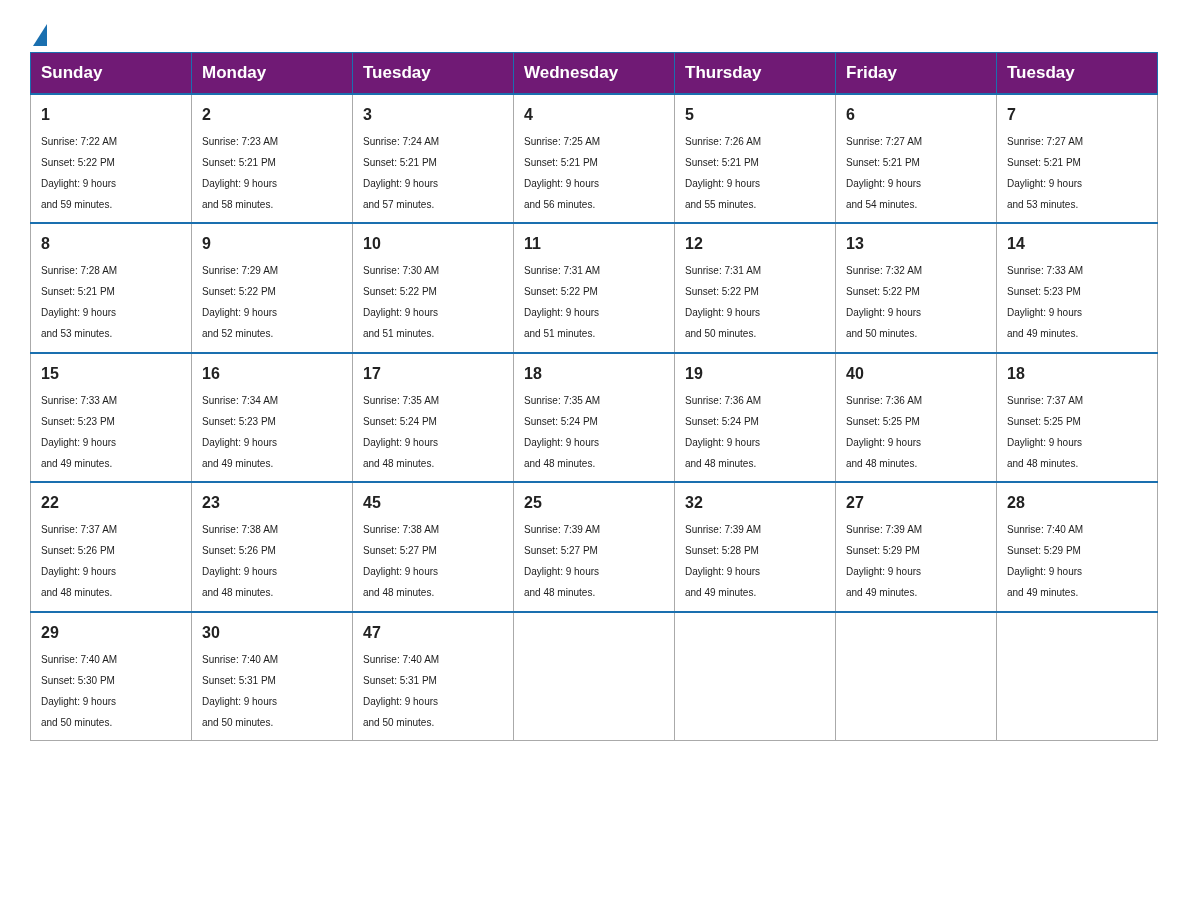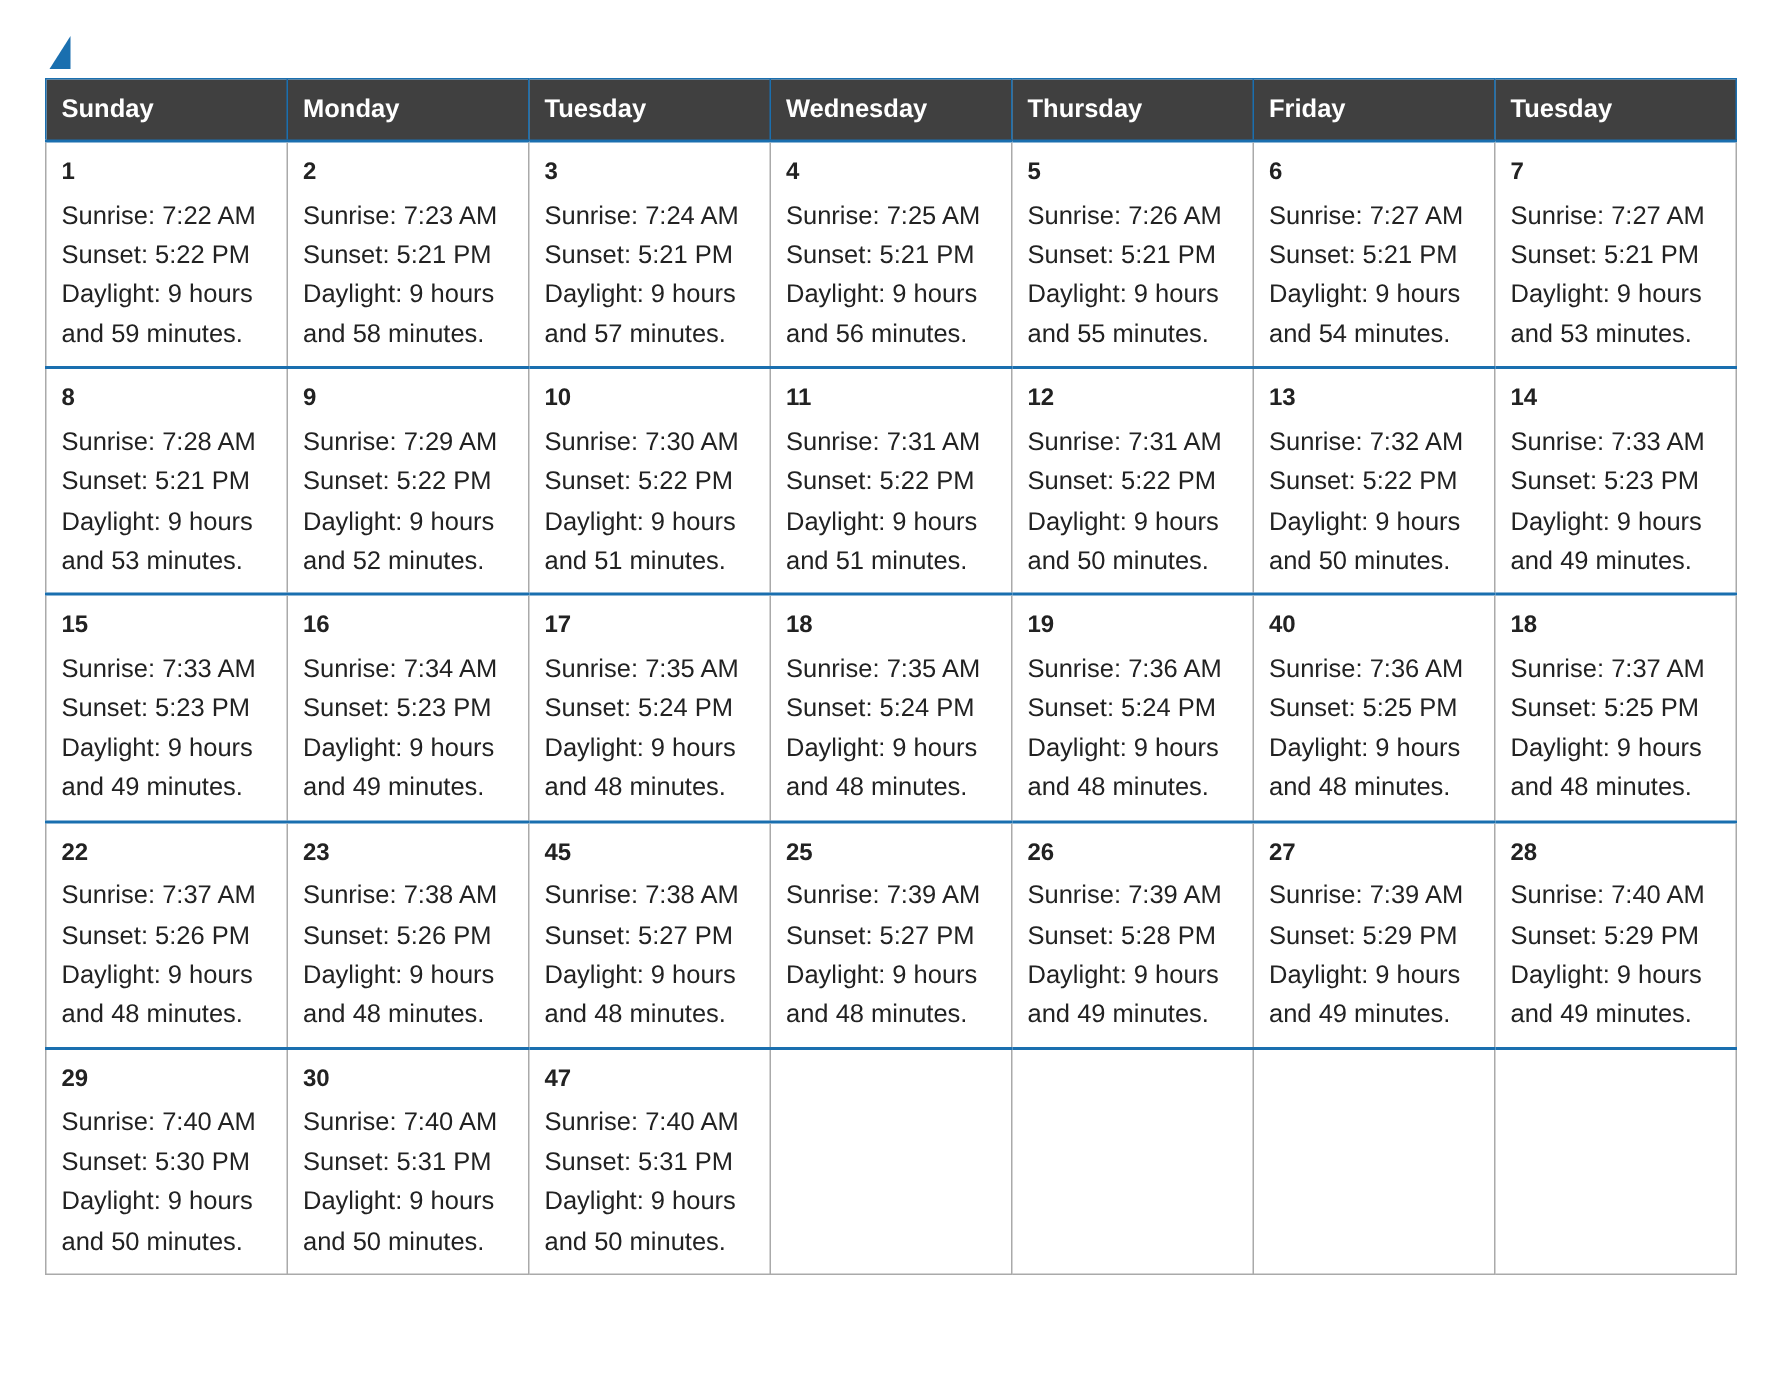--- a/index.html
+++ b/index.html
@@ -58,21 +58,21 @@
       font-size: 22px;
       color: #444;
       margin-top: 4px;
     }
     .calendar-table {
       width: 100%;
       border-collapse: collapse;
       margin-top: 8px;
     }
     .calendar-table thead tr th {
-      background-color: #404040;
+      background-color: #701a75;
       color: #fff;
       font-size: 17px;
       font-weight: bold;
       padding: 10px 10px;
       text-align: left;
       border: 1px solid #1a6faf;
     }
     .calendar-table tbody tr td {
       vertical-align: top;
       border: 1px solid #aaa;
@@ -84,21 +84,21 @@
       color: #222;
       line-height: 1.55;
     }
     .day-number {
       font-size: 16px;
       font-weight: bold;
       margin-bottom: 3px;
       display: block;
     }
     .day-info {
-      font-size: 17px;
+      font-size: 10px;
       color: #222;
     }
     .empty-cell {
       background: #fff;
       border-top: 2px solid #1a6faf;
     }
   </style>
 </head>
 <body>
 
@@ -230,21 +230,21 @@
         </td>
         <td>
           <span class="day-number">45</span>
           <span class="day-info">Sunrise: 7:38 AM<br>Sunset: 5:27 PM<br>Daylight: 9 hours<br>and 48 minutes.</span>
         </td>
         <td>
           <span class="day-number">25</span>
           <span class="day-info">Sunrise: 7:39 AM<br>Sunset: 5:27 PM<br>Daylight: 9 hours<br>and 48 minutes.</span>
         </td>
         <td>
-          <span class="day-number">26</span>
+          <span class="day-number">32</span>
           <span class="day-info">Sunrise: 7:39 AM<br>Sunset: 5:28 PM<br>Daylight: 9 hours<br>and 49 minutes.</span>
         </td>
         <td>
           <span class="day-number">27</span>
           <span class="day-info">Sunrise: 7:39 AM<br>Sunset: 5:29 PM<br>Daylight: 9 hours<br>and 49 minutes.</span>
         </td>
         <td>
           <span class="day-number">28</span>
           <span class="day-info">Sunrise: 7:40 AM<br>Sunset: 5:29 PM<br>Daylight: 9 hours<br>and 49 minutes.</span>
         </td>

